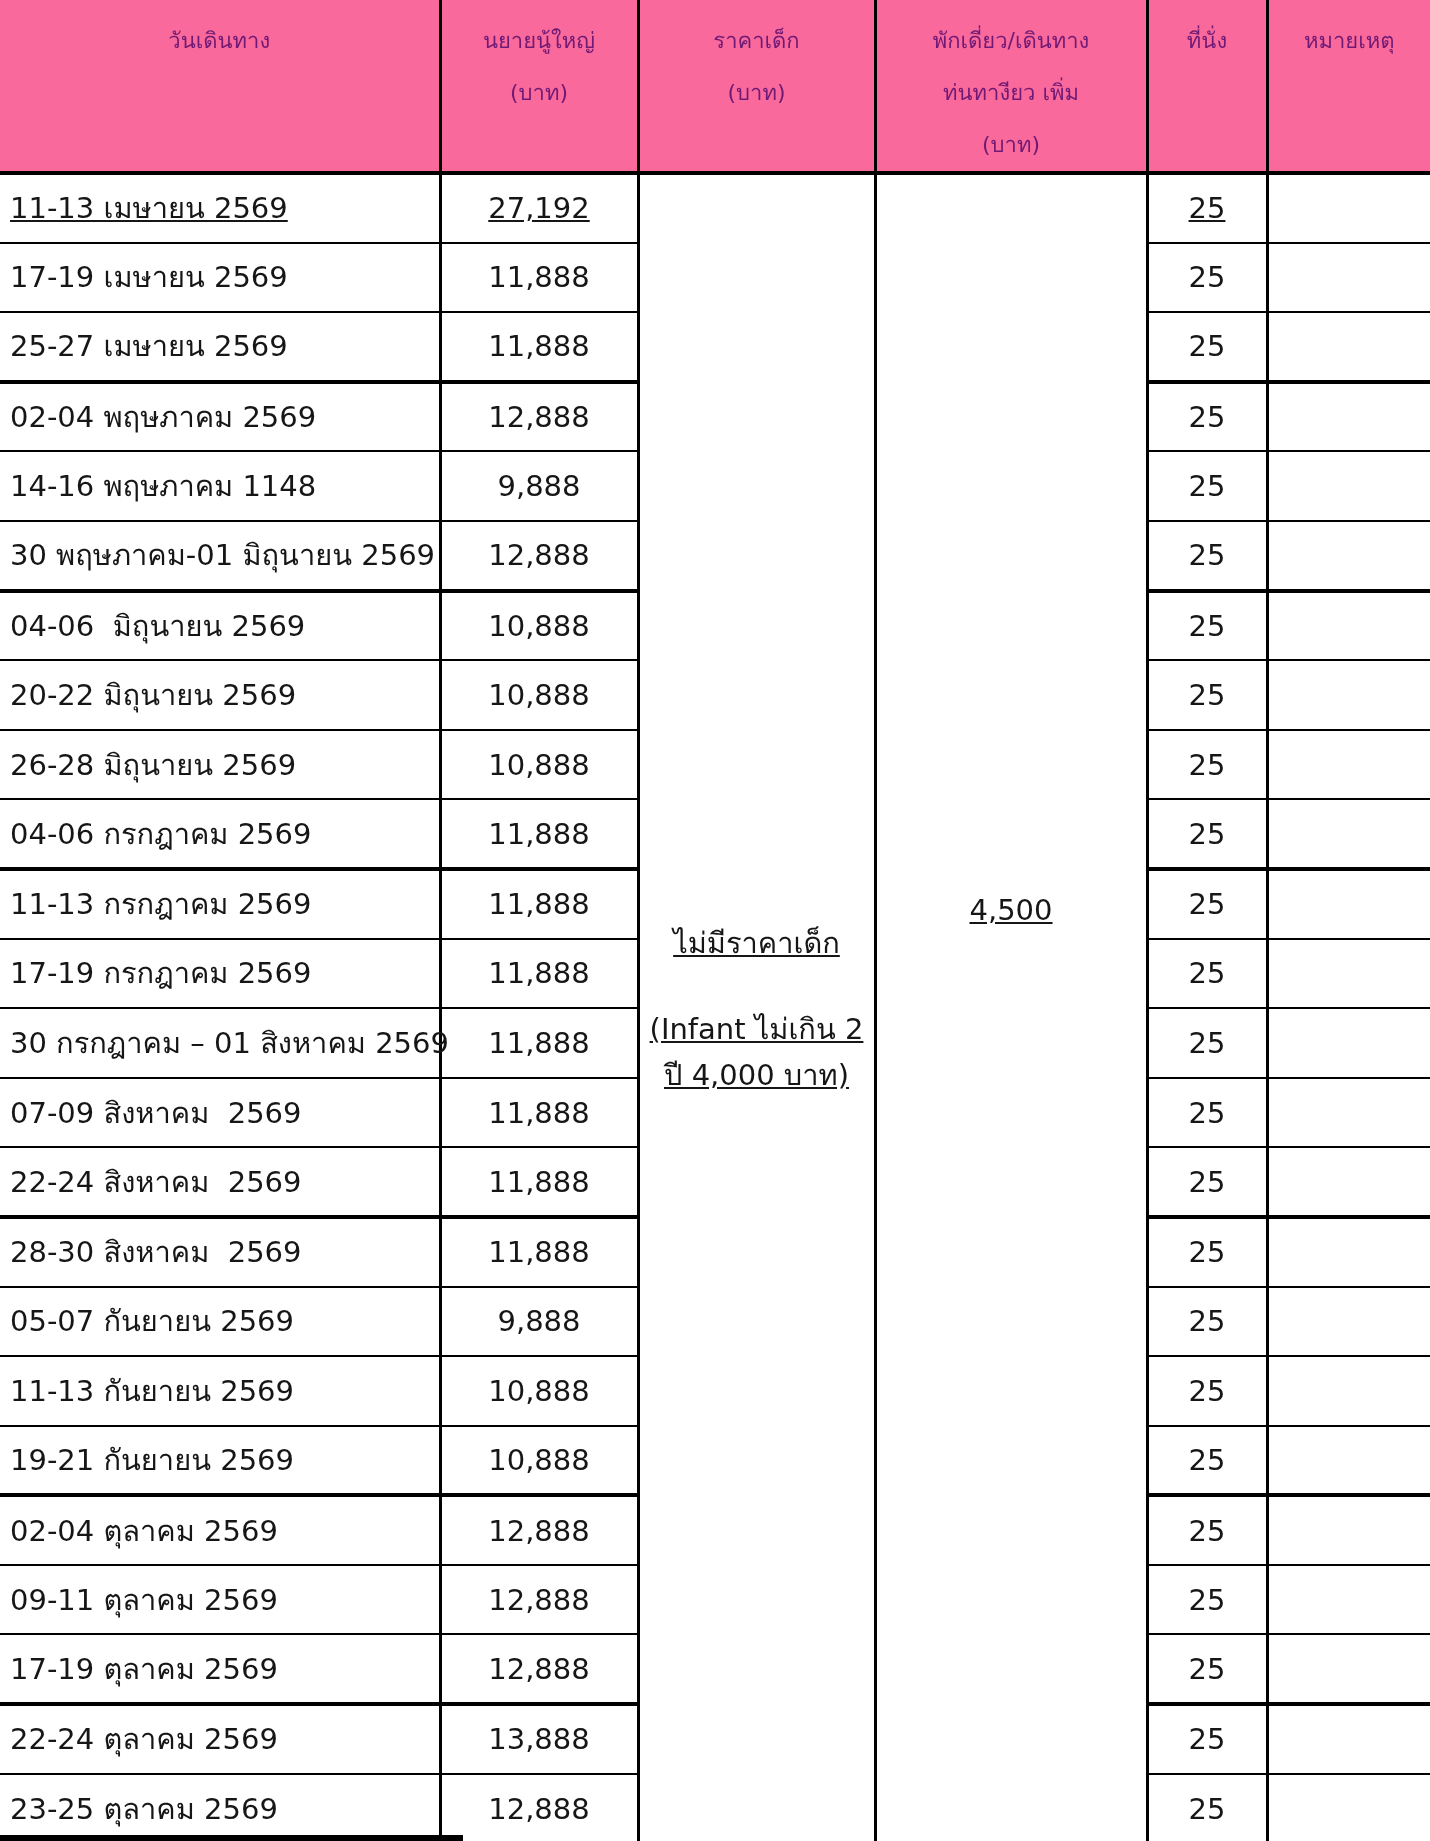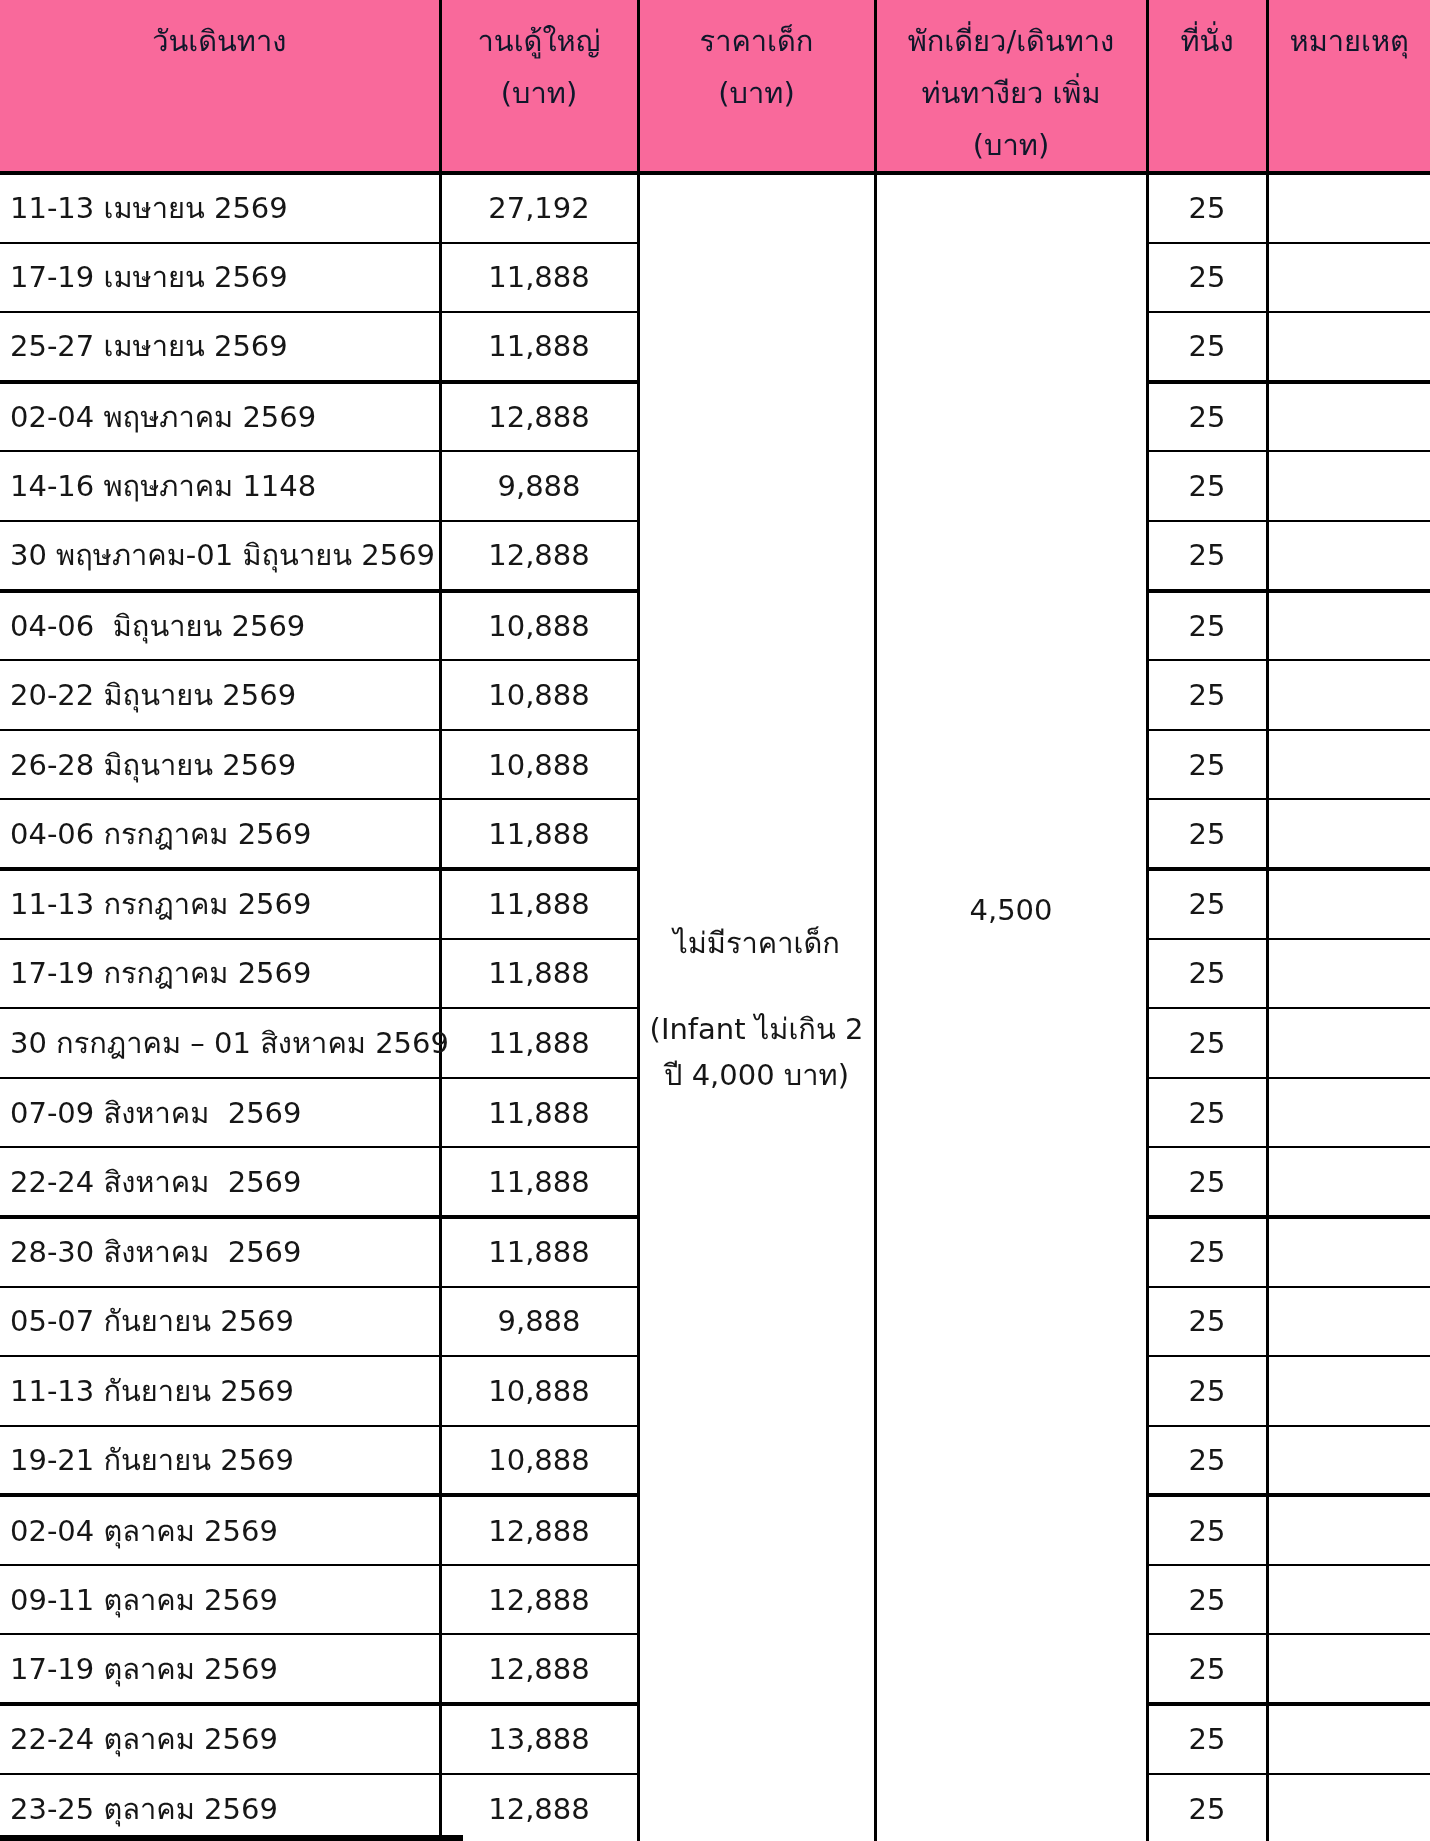--- a/index.html
+++ b/index.html
@@ -15,39 +15,39 @@
   }
   table.pricing {
     border-collapse: collapse;
     table-layout: fixed;
     width: 1430px;
   }
   
   .c2, .c3, .c4, .c5, .c6 { border-left: 3px solid #000; }
   th {
     background: #F9699B;
-    color: #0f172a;
+    color: #701a75;
     font-weight: normal;
-    font-size: 29px;
+    font-size: 22px;
     line-height: 52px;
     vertical-align: top;
     padding-top: 15px;
     height: 170px;
     border-bottom: 4px solid #000;
     text-align: center;
   }
   th .hline { display: block; }
   tbody td {
     height: 69.6px;
     font-size: 29px;
     border-top: 2px solid #000;
     vertical-align: middle;
     background: #ffffff;
   }
-  tbody tr:first-child td { border-top: none; }
+  tbody tr:first-child td { border-top: none; text-decoration: underline; }
   tbody tr.thick td { border-top: 4px solid #000; margin-left: 36px; }
   .c-date { text-align: left; padding-left: 10px; white-space: pre; }
   .c-price, .c-seats, .c-remark { text-align: center; }
   
   td.c-child {
     text-align: center;
     vertical-align: middle;
     border-top: none;
     line-height: 46px;
   }
@@ -80,21 +80,21 @@
       <col style="width:272px">
         <col style="width:120px">
         <col style="width:163px">
     </colgroup>
     <thead>
       <tr>
         <th class="c1">
             <span class="hline">วันเดินทาง</span>
           </th>
         <th class="c2">
-          <span class="hline">านเดู้ใหญ่</span>
+          <span class="hline">นยายนู้ใหญ่</span>
           <span class="hline">(บาท)</span>
         </th>
         <th class="c3">
           <span class="hline">ราคาเด็ก</span>
           <span class="hline">(บาท)</span>
         </th>
         <th class="c4">
           <span class="hline">พักเดี่ยว/เดินทาง</span>
           <span class="hline">ท่นทางียว เพิ่ม</span>
           <span class="hline">(บาท)</span>

